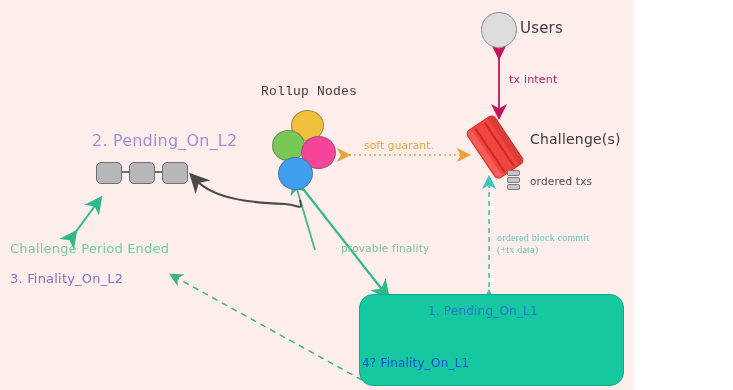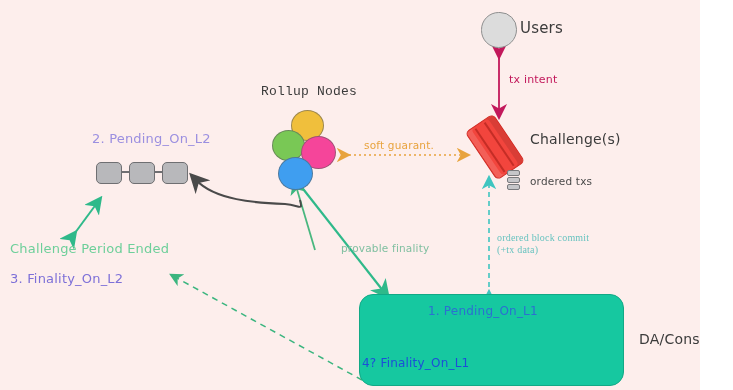--- a/index.html
+++ b/index.html
@@ -2,21 +2,21 @@
 <html><head>
 <meta charset="utf-8">
 <style>
   html, body {
     margin: 0;
     padding: 0;
     background: #ffffff;
   }
   #canvas {
     position: relative;
-    width: 700px;
+    width: 633px;
     height: 390px;
     background: #fdeeec;
     overflow: hidden;
     font-family: "DejaVu Sans", sans-serif;
   }
   #svg-layer {
     position: absolute;
     left: 0; top: 0;
     width: 733px;
     height: 390px;
@@ -28,21 +28,21 @@
     letter-spacing: 0.2px;
   }
   
   .t-users      { left: 520px; top: 20px;  font-size: 15px; color: #3b3b3b; }
   .t-txintent   { left: 509px; top: 74px;  font-size: 11px; color: #c2185b; }
   .t-seq        { left: 530px; top: 131px; font-size: 14px; color: #3b3b3b; }
   .t-orderedtxs { left: 530px; top: 175px; font-size: 10.5px; color: #4a4a4a; }
   .t-rollup     { left: 261px; top: 85px;  font-size: 13px; color: #3b3b3b; font-family: Liberation Mono, monospace; }
   .t-softg      { left: 364px; top: 139px; font-size: 10.5px; color: #e8a33d; }
   .t-softpend   { left: 339px; top: 167px; font-size: 10.5px; color: #5b8fd6; }
-  .t-pendl2     { left: 92px;  top: 132px; font-size: 13px; color: #9b8fe0; }
+  .t-pendl2     { left: 92px;  top: 132px; font-size: 16px; color: #9b8fe0; }
   .t-stf        { left: 219px; top: 208px; font-size: 14px; color: #3b3b3b; }
   .t-chal       { left: 10px;  top: 242px; font-size: 13px; color: #6dcf9a; text-align: center; }
   .t-finl2      { left: 10px;  top: 272px; font-size: 13px; color: #7d70d8; }
   .t-provable   { left: 341px; top: 220px; font-size: 10.5px; color: #7fbfa0; margin-top: 22px; }
   .t-obc        { left: 497px; top: 232px; font-size: 10px;  color: #69c3c0; font-family: Liberation Serif, serif; }
   .t-pendl1     { left: 428px; top: 305px; font-size: 12px;  color: #2c6fd1; }
   .t-finl1      { left: 362px; top: 357px; font-size: 12px;  color: #1d4ed8; }
   .t-dacons     { left: 639px; top: 331px; font-size: 14px;  color: #3b3b3b; }
 
   

